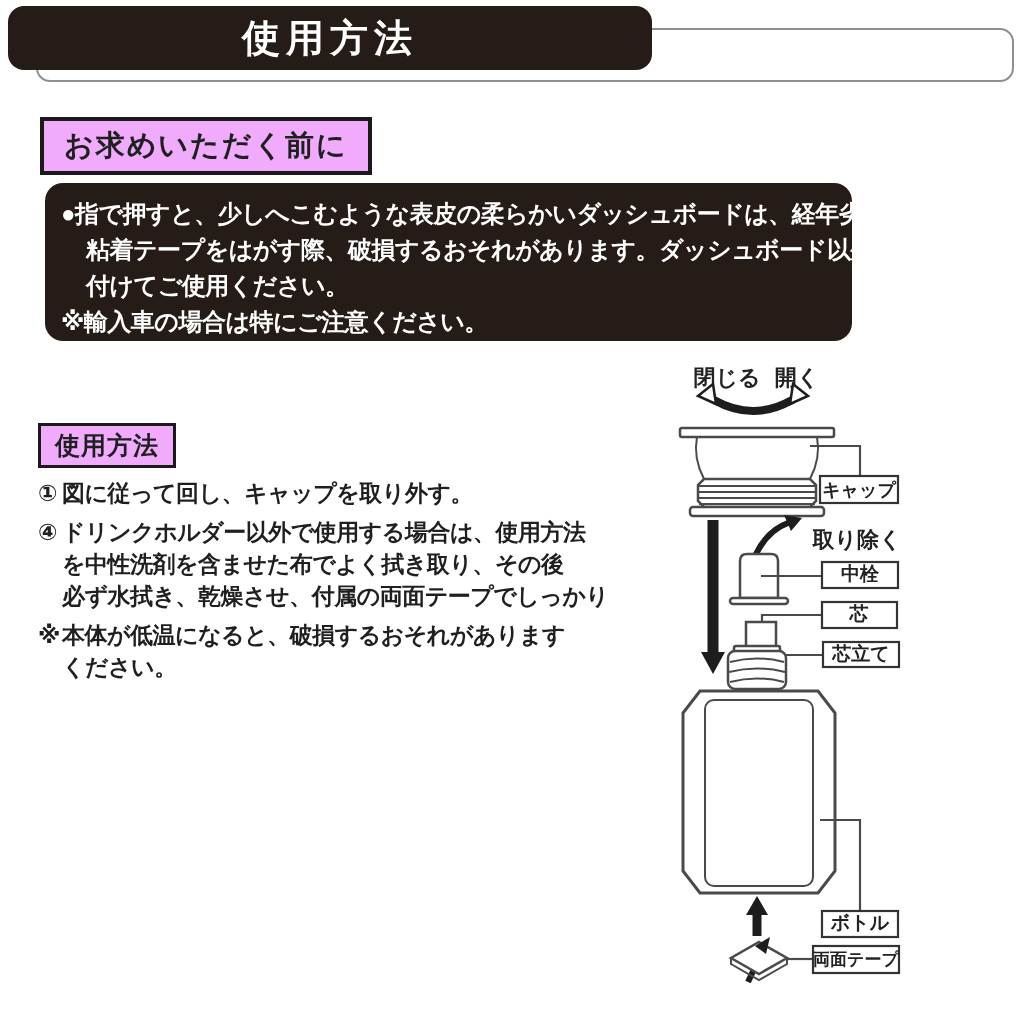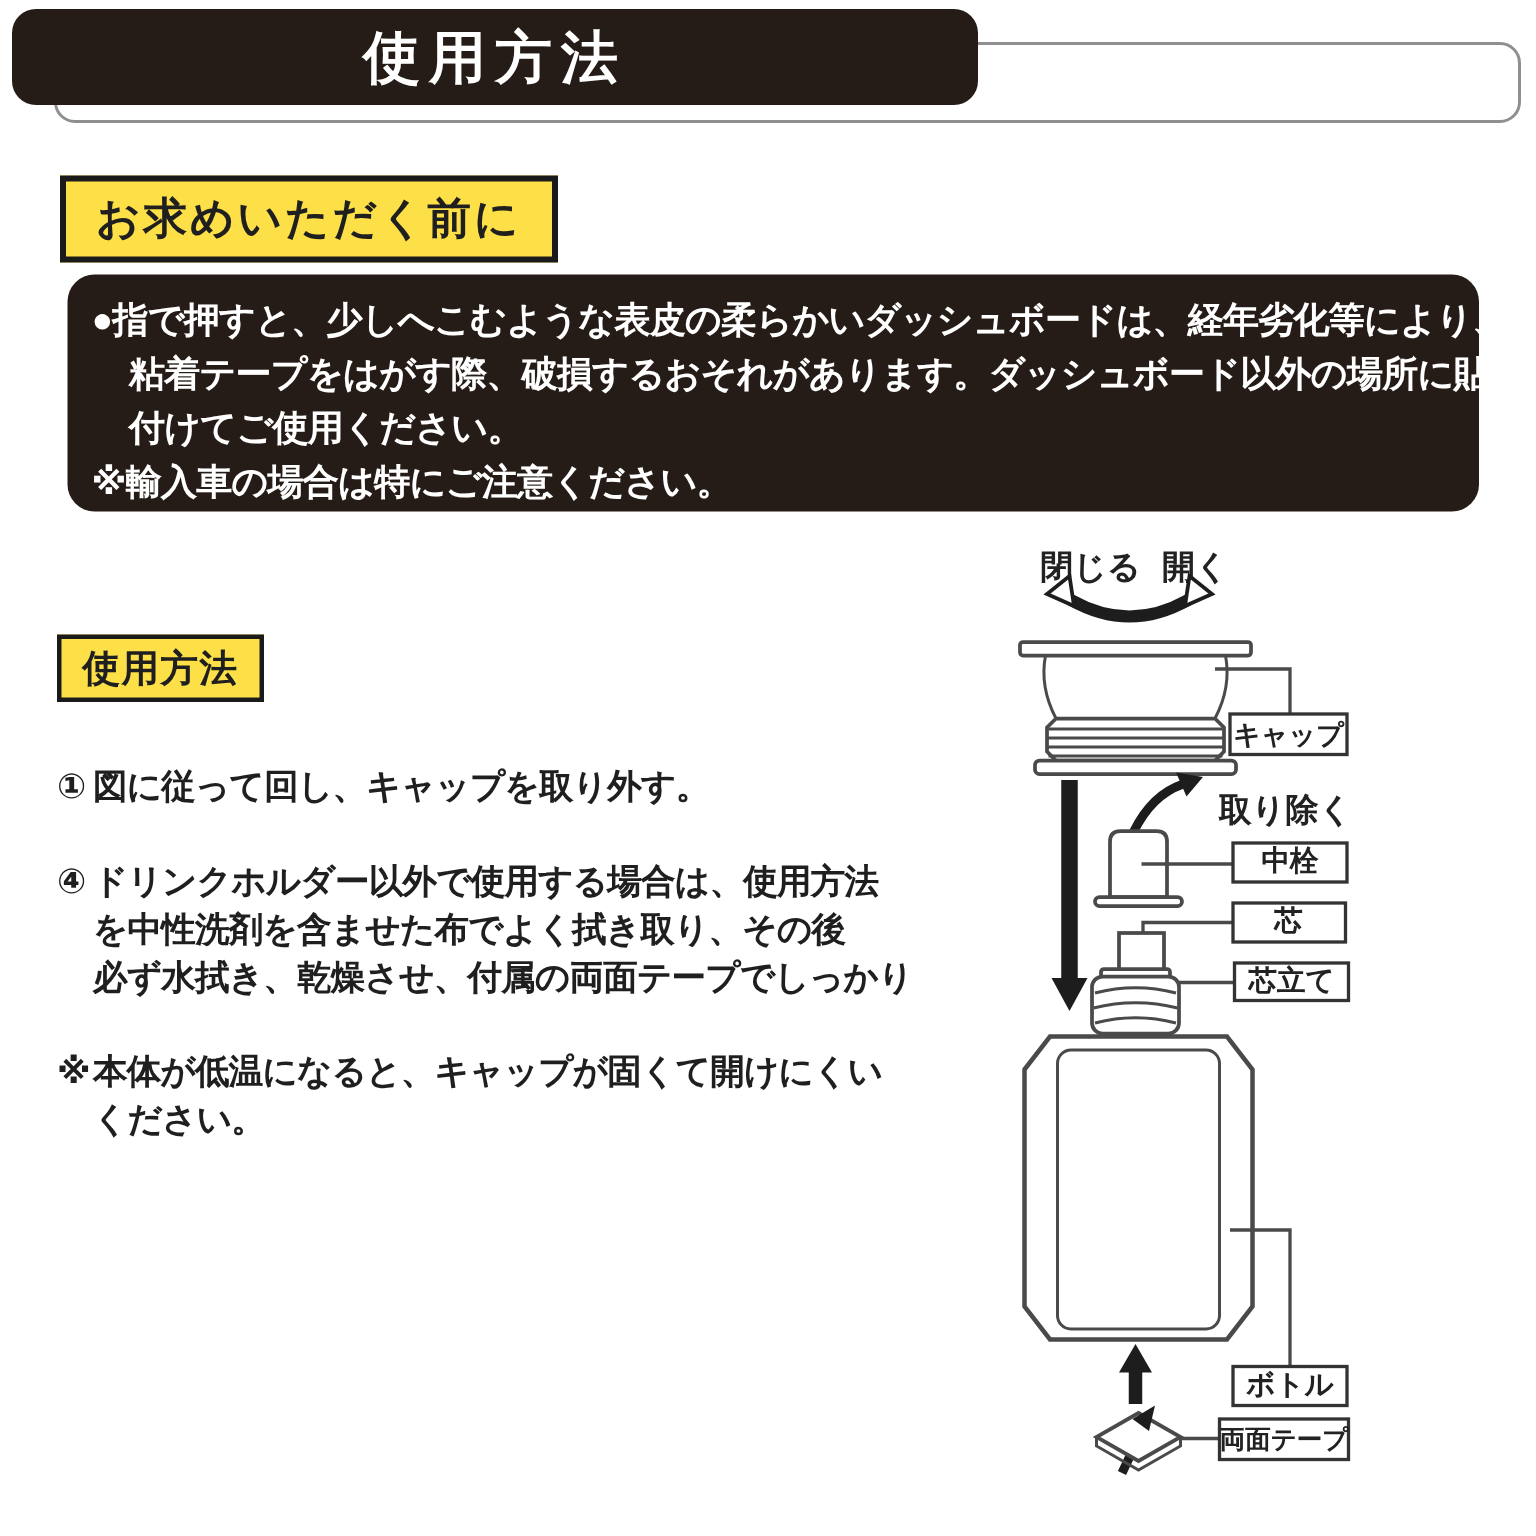--- a/index.html
+++ b/index.html
@@ -5,35 +5,35 @@
   html,body{margin:0;padding:0;background:#fff;}
   body{width:1024px;height:1024px;position:relative;overflow:hidden;
        font-family:"Liberation Sans","DejaVu Sans",sans-serif;color:#1f1f1f;}
   
   .header-pill{position:absolute;left:36px;top:28px;width:974px;height:50px;
        background:#fff;border:2px solid #8f8f8f;border-radius:14px;}
   .header-dark{position:absolute;left:8px;top:6px;width:644px;height:64px;
        background:#261c17;border-radius:16px;display:flex;align-items:center;justify-content:center;}
   .header-dark .t{color:#fff;font-size:38px;font-weight:700;letter-spacing:6px;}
   
-  .box-title{position:absolute;border:4px solid #1a1a1a;background:#fde047;
+  .box-title{position:absolute;border:4px solid #1a1a1a;background:#f0abfc;
        font-weight:700;display:inline-block;white-space:nowrap;}
   #before-title{left:40px;top:117px;font-size:29px;letter-spacing:2px;padding:5px 20px;}
   #usage-title{left:38px;top:423px;font-size:25px;letter-spacing:1px;padding:3px 14px;border-width:3px;}
   
-  .warning{position:absolute;left:45px;top:183px;width:941px;height:158px;
+  .warning{position:absolute;left:45px;top:183px;width:807px;height:158px;
        background:#261c17;border-radius:18px;color:#fff;box-sizing:border-box;
        padding:13px 16px 0 16px;font-size:24px;font-weight:700;line-height:36px;
        letter-spacing:-0.5px;}
   .warning .wline{white-space:nowrap;}
   .warning .cont{padding-left:25px;}
   
   .steps{position:absolute;left:38px;top:477px;width:575px;font-size:23px;
        font-weight:600;line-height:32px;letter-spacing:-0.5px;}
-  .step{margin-bottom:7px;margin-top:31px;}
+  .step{margin-bottom:7px;}
   .step .line{white-space:nowrap;}
   .step .cont{padding-left:24px;}
   .step .marker{display:inline-block;width:24px;}
   
   .diagram{position:absolute;left:620px;top:358px;width:400px;height:662px;}
   svg text{font-family:"Liberation Sans","DejaVu Sans",sans-serif;}
   .dlabel{font-size:19px;font-weight:700;fill:#222;text-anchor:middle;}
   .dlabel.small{font-size:17px;}
   .dlabel.cap{font-size:18px;}
   .dtitle{font-size:22px;font-weight:700;fill:#222;text-anchor:middle;}
@@ -66,21 +66,21 @@
 <div class="steps">
   <div class="step">
     <div class="line"><span class="marker">①</span><span>図に従って回し、キャップを取り外す。</span></div>
   </div>
   <div class="step">
     <div class="line"><span class="marker">④</span><span>ドリンクホルダー以外で使用する場合は、使用方法</span></div>
     <div class="line cont">を中性洗剤を含ませた布でよく拭き取り、その後</div>
     <div class="line cont">必ず水拭き、乾燥させ、付属の両面テープでしっかり</div>
   </div>
   <div class="step">
-    <div class="line"><span class="marker">※</span><span>本体が低温になると、キャップが固くて開けにくい</span></div>
+    <div class="line"><span class="marker">※</span><span>本体が低温になると、破損するおそれがあります</span></div>
     <div class="line cont">ください。</div>
   </div>
 </div>
 
 <svg class="diagram" viewBox="0 0 400 662">
 
   <text class="dtitle" x="107" y="27">閉じる</text>
   <text class="dtitle" x="177" y="27">開く</text>
 
   <g>

